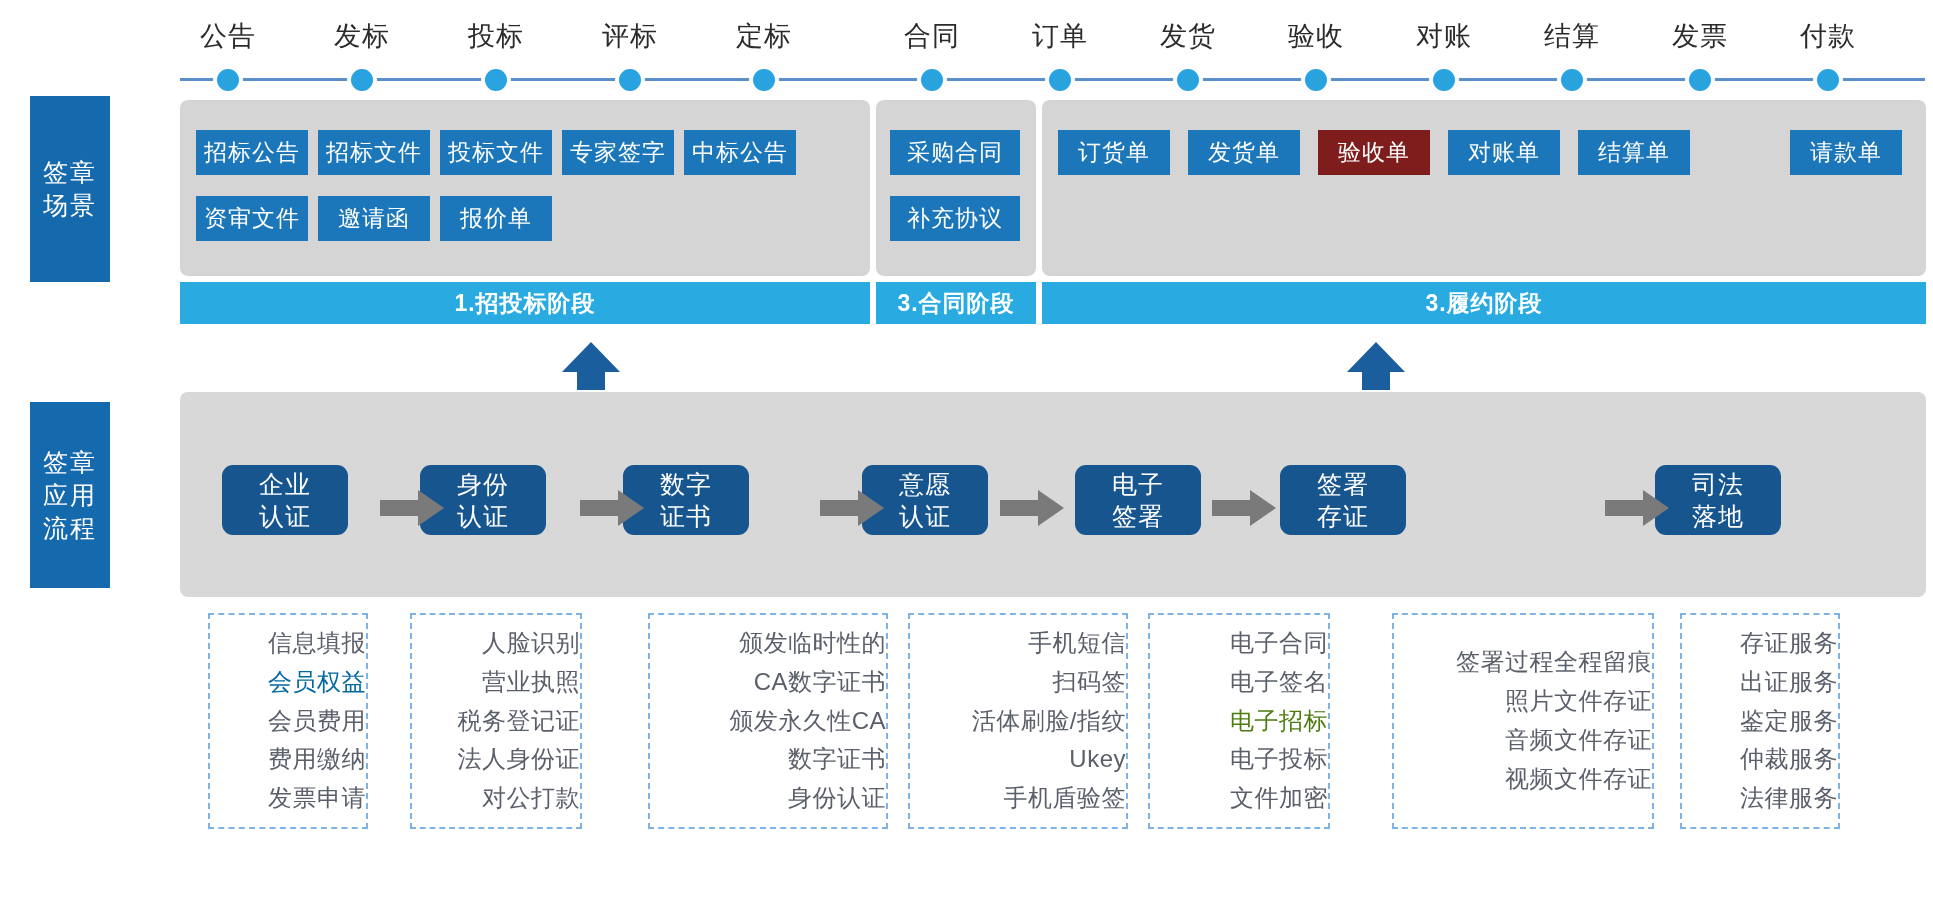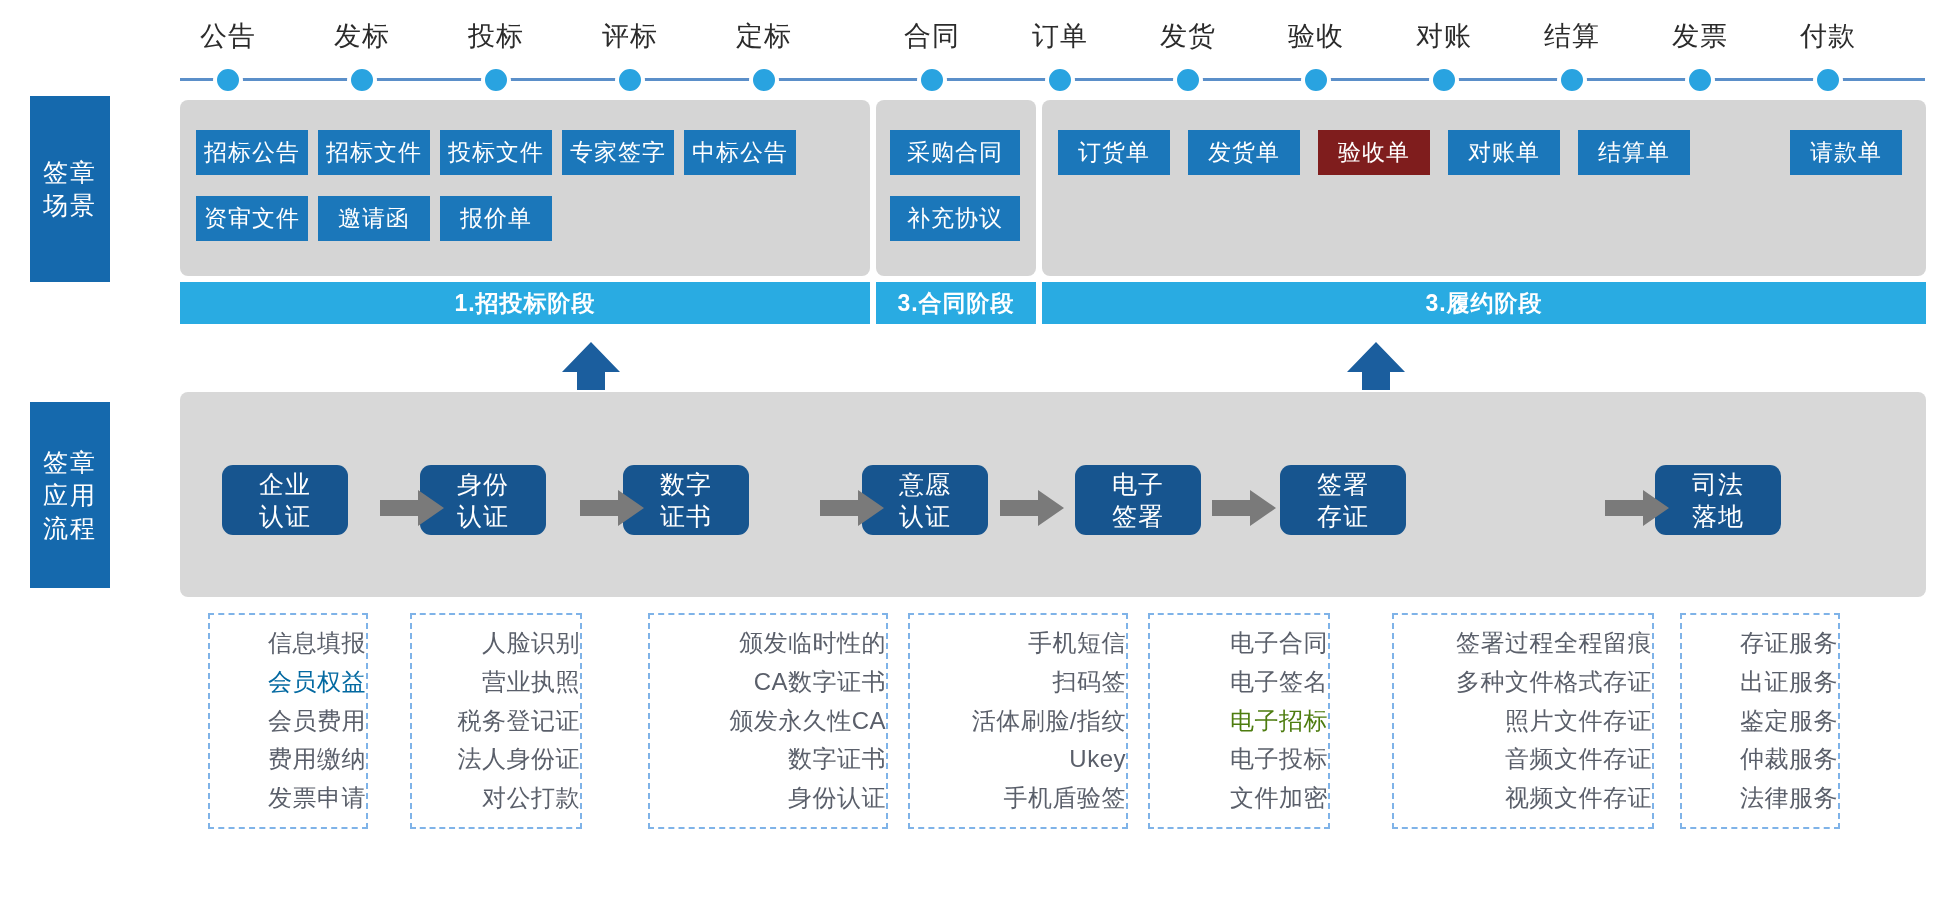--- a/index.html
+++ b/index.html
@@ -357,21 +357,20 @@
     </div>
     <div class="detail-box" style="left: 1148px; width: 182px; border-color: rgb(127, 179, 232);">
       <div class="detail-line" style="color: rgb(90, 95, 106);">电子合同</div>
       <div class="detail-line" style="color: rgb(90, 95, 106);">电子签名</div>
       <div class="detail-line" style="color: #4d7c0f;">电子招标</div>
       <div class="detail-line" style="color: rgb(90, 95, 106);">电子投标</div>
       <div class="detail-line" style="color: rgb(90, 95, 106);">文件加密</div>
     </div>
     <div class="detail-box" style="left: 1392px; width: 262px; border-color: rgb(127, 179, 232);">
       <div class="detail-line" style="color: rgb(90, 95, 106);">签署过程全程留痕</div>
-      <div class="detail-line" style="color: rgb(90, 95, 106);">多种文件格式存证</div>
       <div class="detail-line" style="color: rgb(90, 95, 106);">照片文件存证</div>
       <div class="detail-line" style="color: rgb(90, 95, 106);">音频文件存证</div>
       <div class="detail-line" style="color: rgb(90, 95, 106);">视频文件存证</div>
     </div>
     <div class="detail-box" style="left: 1680px; width: 160px; border-color: rgb(127, 179, 232);">
       <div class="detail-line" style="color: rgb(90, 95, 106);">存证服务</div>
       <div class="detail-line" style="color: rgb(90, 95, 106);">出证服务</div>
       <div class="detail-line" style="color: rgb(90, 95, 106);">鉴定服务</div>
       <div class="detail-line" style="color: rgb(90, 95, 106);">仲裁服务</div>
       <div class="detail-line" style="color: rgb(90, 95, 106);">法律服务</div>

